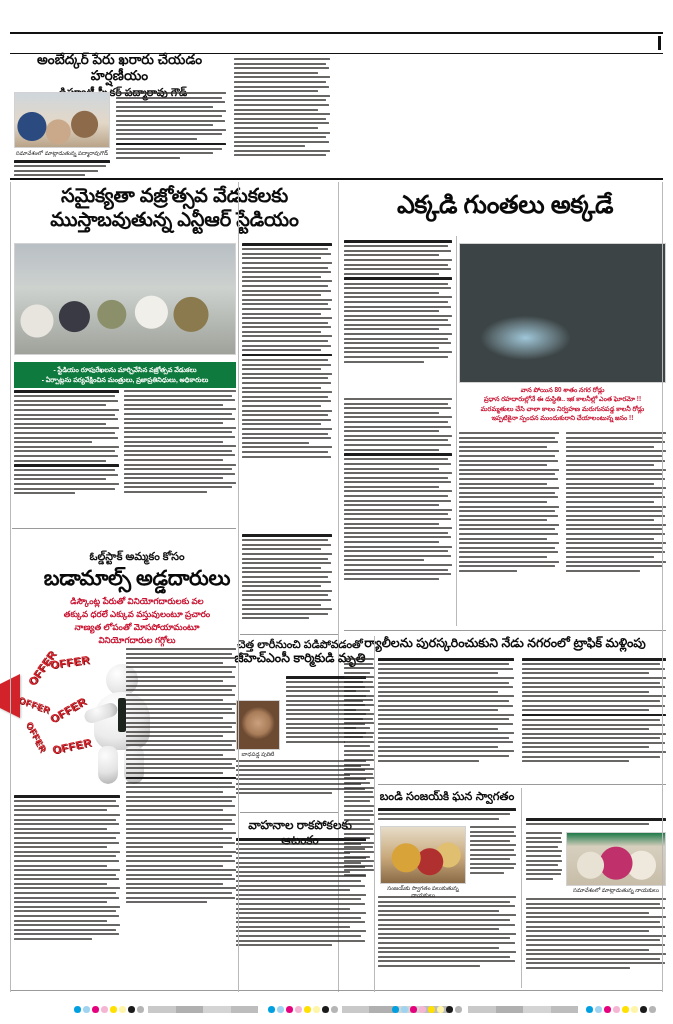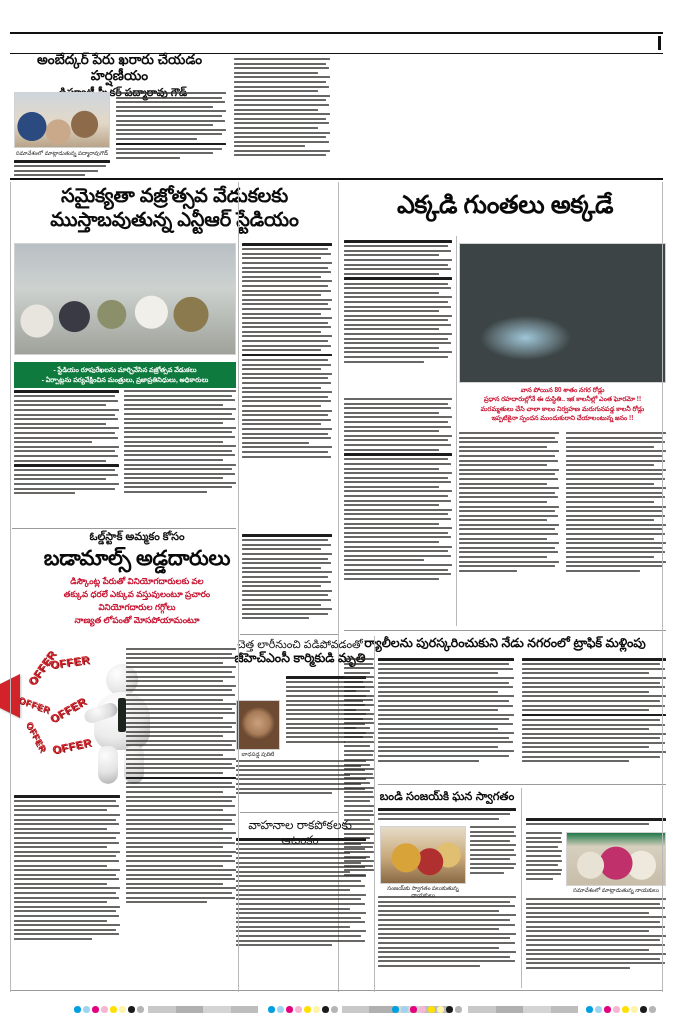--- a/index.html
+++ b/index.html
@@ -129,21 +129,21 @@
   }
   .hl-big {
     font-size: 25px; font-weight: 700; color: #0a0a0a; text-align: center;
     line-height: 1.15; letter-spacing: -.4px;
   }
   .hl-mid {
     font-size: 13.5px; font-weight: 700; color: #0d0d0d; text-align: center;
     line-height: 1.2;
   }
   .hl-small {
-    font-size: 11px; font-weight: 400; color: #111; text-align: center;
+    font-size: 11px; font-weight: 700; color: #111; text-align: center;
     line-height: 1.22;
   }
   .subred {
     font-size: 8.6px; font-weight: 700; color: #c8102e; text-align: center;
     line-height: 1.5;
   }
   .cap {
     font-size: 5.6px; color: #222; text-align: center; line-height: 1.3;
   }
   .capred {
@@ -581,28 +581,28 @@
     <div class="ln"></div>
       <div class="ln s1"></div>
       <div class="ln s5"></div>
       <div class="ln s2"></div>
     <div class="ln"></div>
       <div class="ln s1"></div>
       <div class="ln s3"></div>
   </div>
 
   <div class="hrule" style="left:12px;top:528px;width:224px;"></div>
-  <div style="position:absolute;left:12px;top:530px;width:224px;padding-left:26px;">
+  <div style="position:absolute;left:12px;top:550px;width:224px;padding-left:26px;">
     <div class="kicker telu">ఓల్డ్‌స్టాక్ అమ్మకం కోసం</div>
     <div class="hl-big telu" style="font-size:21px;margin-top:2px;">బడామాల్స్ అడ్డదారులు</div>
     <div class="subred telu" style="margin-top:5px;">
       <div>డిస్కౌంట్ల పేరుతో వినియోగదారులకు వల</div>
       <div>తక్కువ ధరలే ఎక్కువ వస్తువులంటూ ప్రచారం</div>
+      <div>నాణ్యత లోపంతో మోసపోయామంటూ</div>
       <div>వినియోగదారుల గగ్గోలు</div>
-      <div>నాణ్యత లోపంతో మోసపోయామంటూ</div>
     </div>
   </div>
 
   <div class="mega-wrap" style="left:16px;top:648px;width:148px;height:140px;">
     <div class="offer-word" style="left:6px;top:14px;transform:rotate(-55deg);">OFFER</div>
     <div class="offer-word" style="left:34px;top:8px;transform:rotate(-8deg);">OFFER</div>
     <div class="offer-word" style="left:2px;top:52px;transform:rotate(20deg);font-size:9px;">OFFER</div>
     <div class="offer-word" style="left:32px;top:56px;transform:rotate(-30deg);">OFFER</div>
     <div class="offer-word" style="left:4px;top:84px;transform:rotate(62deg);font-size:9px;">OFFER</div>
     <div class="offer-word" style="left:36px;top:92px;transform:rotate(-12deg);">OFFER</div>

